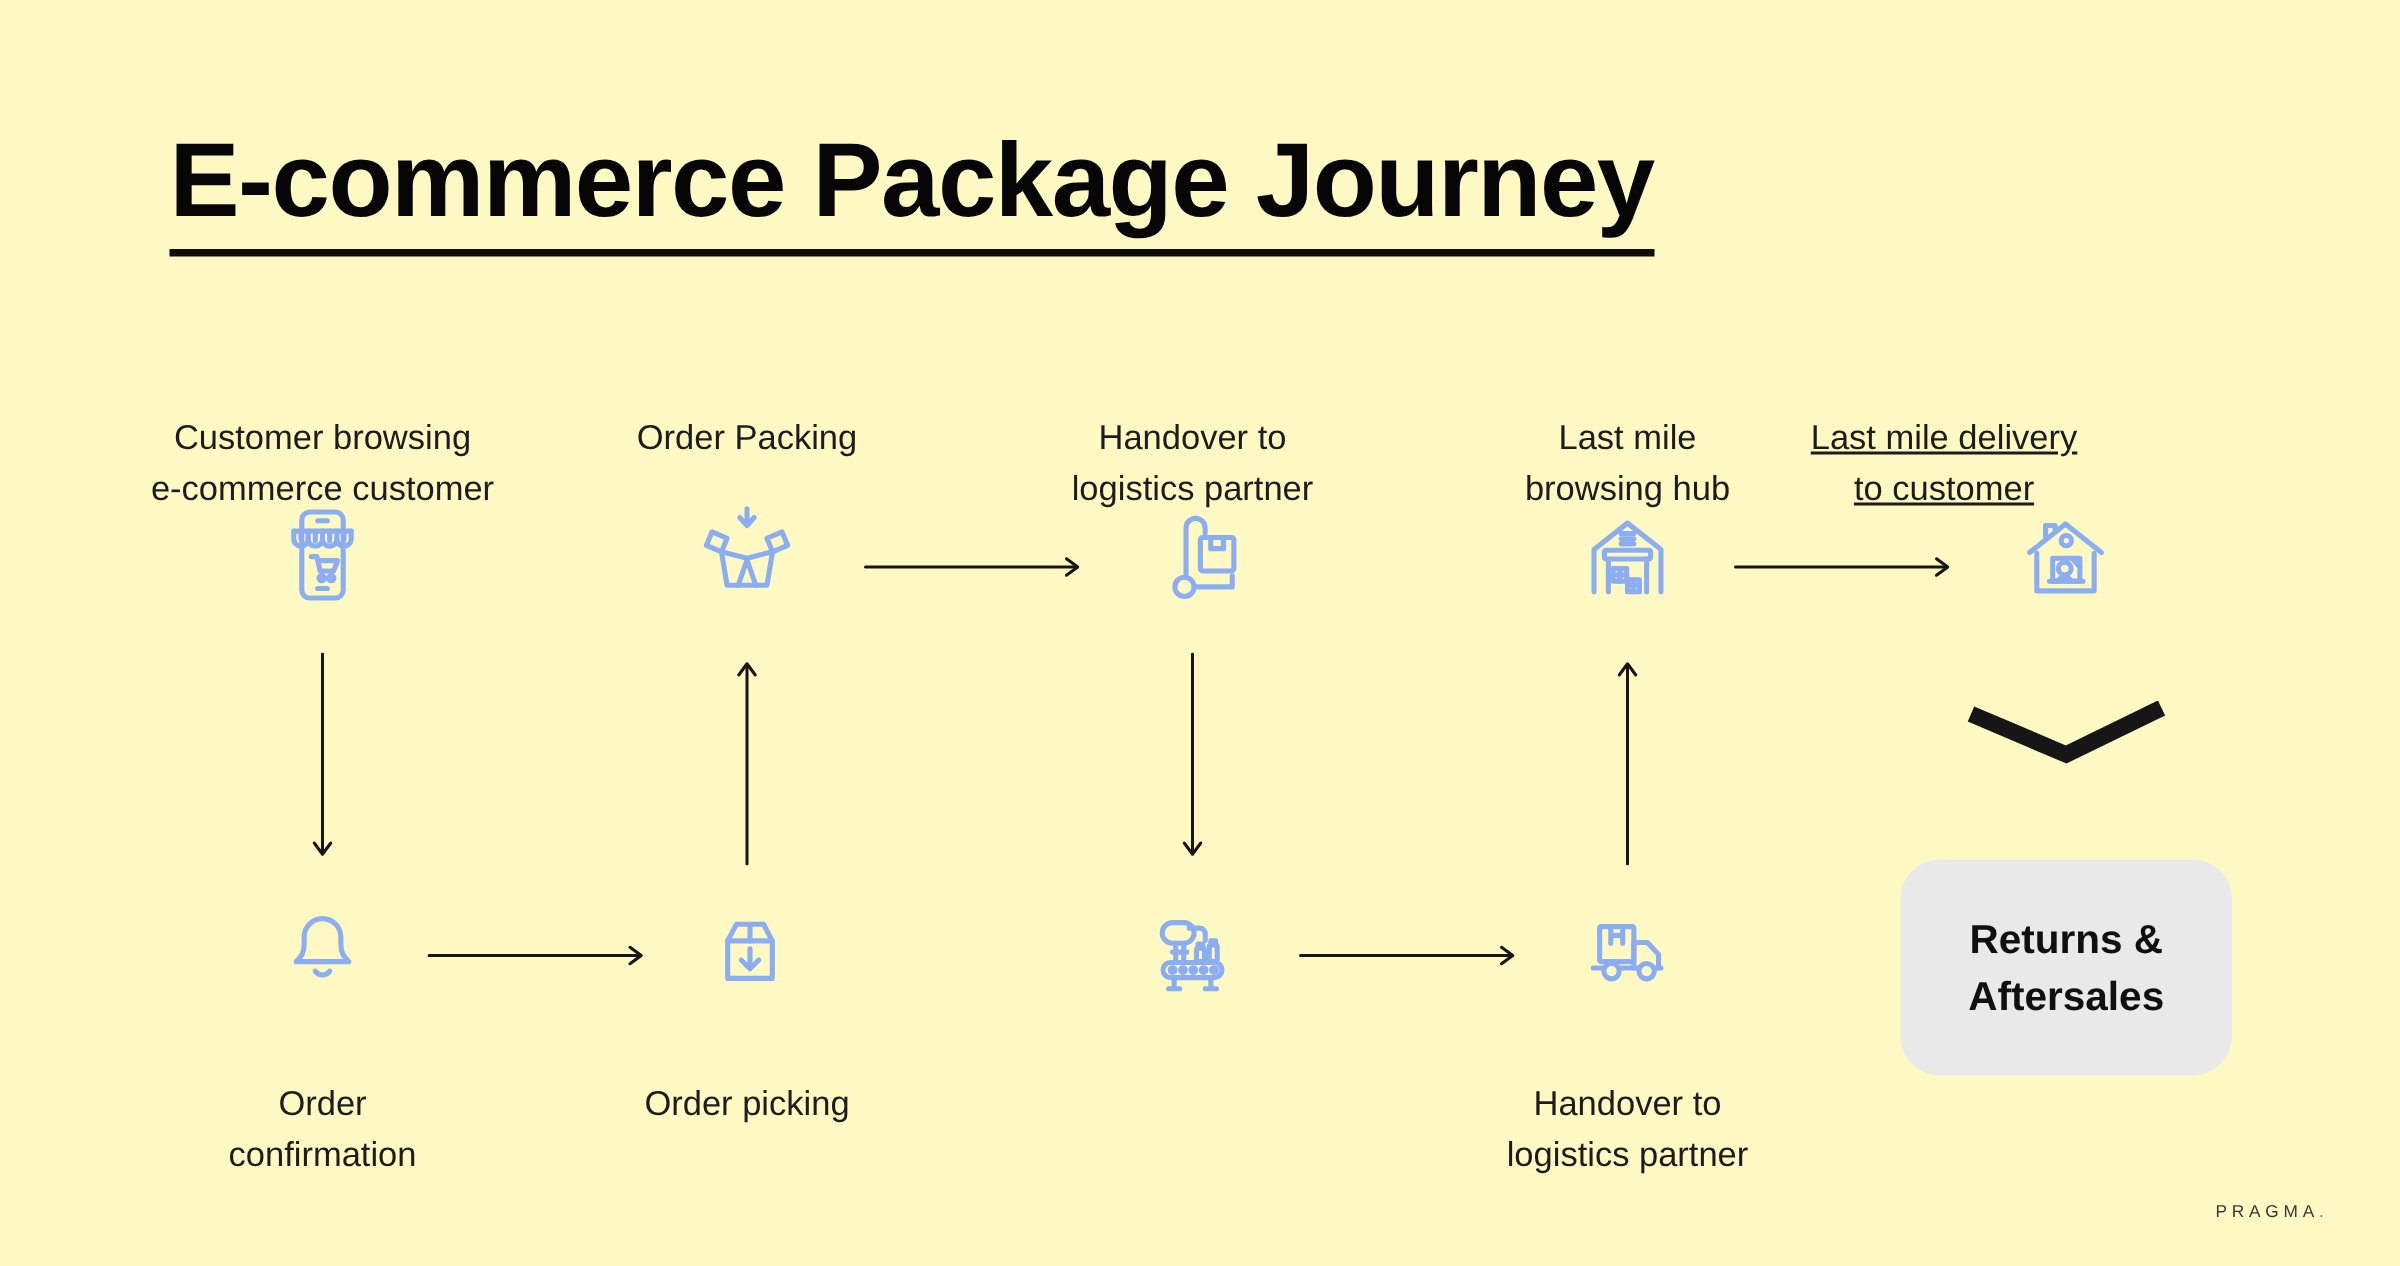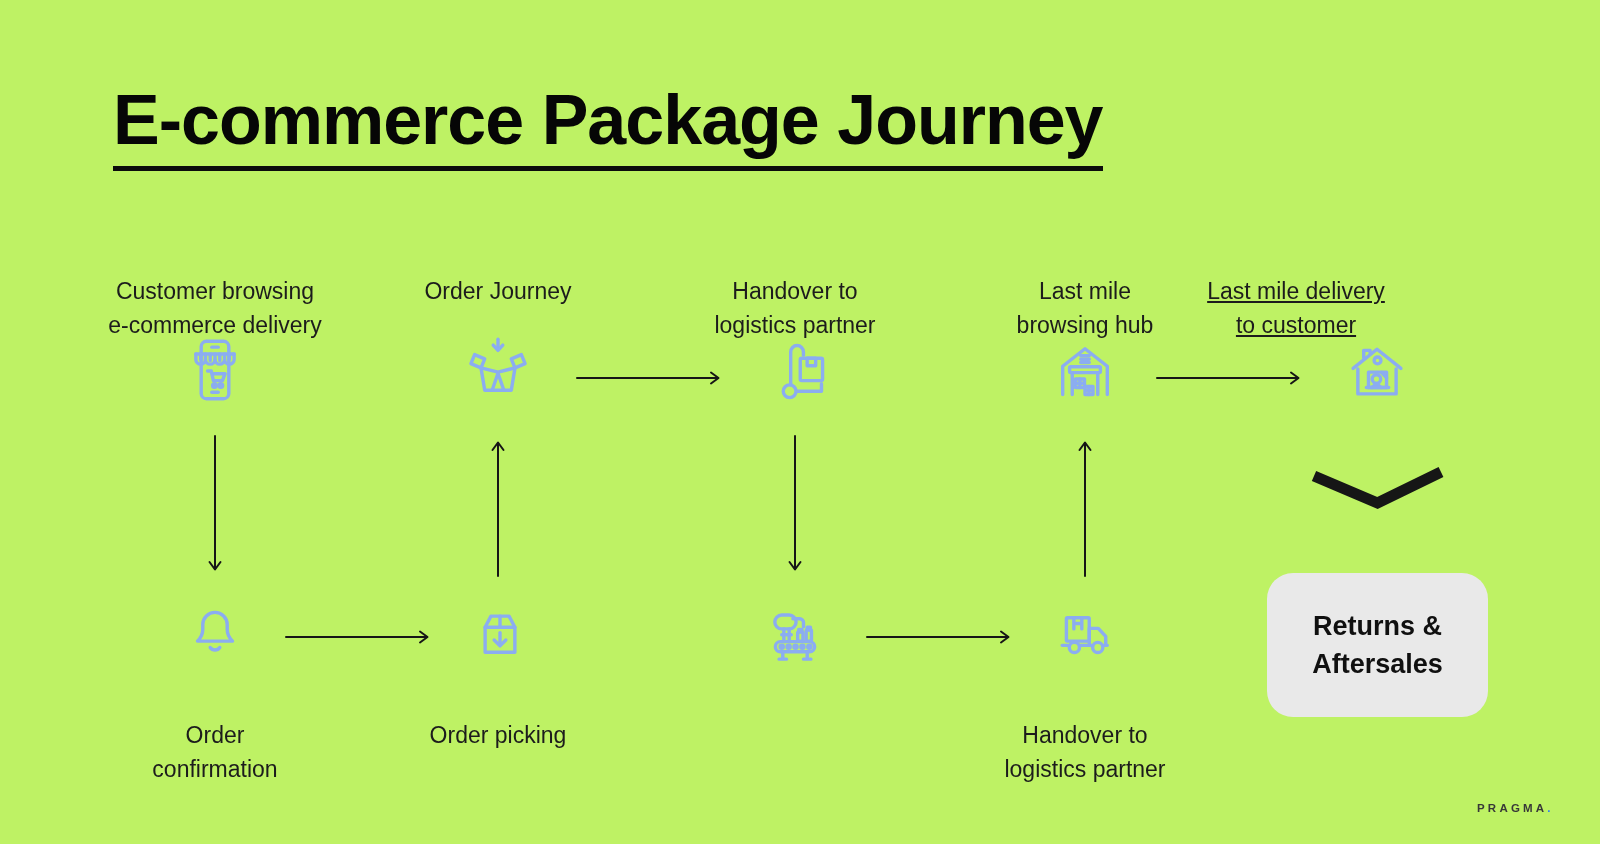--- a/index.html
+++ b/index.html
@@ -1,16 +1,16 @@
 <!DOCTYPE html>
 <html style="--icon-blue: #8badf1; --arrow: #161616; --returns-box-bg: #e9e9e9; --brand-dot: #2e7cf5;"><head>
 <meta charset="utf-8">
 <style>
   html,body{margin:0;padding:0;background:#fff;}
-  .canvas{position:relative;width:1600px;height:844px;background:#bef264;overflow:hidden;
+  .canvas{position:relative;width:1600px;height:844px;background:#fef9c3;overflow:hidden;
           font-family:"Liberation Sans", sans-serif;color:#1d1d1d;}
 
   
   .title{position:absolute;left:113px;top:84px;margin:0;display:inline-block;
          font-size:70px;font-weight:700;letter-spacing:-1px;color:#060606;
          padding-bottom:8px;border-bottom:5px solid #0c0c0c;line-height:1.05;}
 
   
   .step-label{position:absolute;width:320px;text-align:center;font-size:23px;line-height:34px;color:#1c1c1c;margin-top:28px;}
   .step-label span{display:block;}
@@ -31,37 +31,37 @@
   .chevron svg path{fill:none;stroke:currentColor;stroke-width:11;stroke-linecap:butt;stroke-linejoin:miter;}
 
   
   .returns-box{position:absolute;left:1267px;top:573px;width:221px;height:144px;border-radius:26px;
                background:var(--returns-box-bg,#e9e9e9);display:flex;flex-direction:column;
                align-items:center;justify-content:center;text-align:right;
                font-size:27px;font-weight:700;line-height:38px;color:#101010;}
   .returns-box span{display:block;}
 
   
-  .brand{position:absolute;left:1477px;top:802px;font-size:11.5px;font-weight:700;
+  .brand{position:absolute;left:1477px;top:802px;font-size:11.5px;font-weight:400;
          letter-spacing:3.2px;color:#383838;white-space:nowrap;}
   .brand .brand-dot{color:var(--brand-dot,#2e7cf5);letter-spacing:0;}
 </style>
 </head>
 <body>
 
 <div class="canvas">
 
   <h1 class="title">E-commerce Package Journey</h1>
 
   <div class="step-label" style="left:55px;top:246px;">
     <span>Customer browsing</span>
-    <span>e-commerce delivery</span>
+    <span>e-commerce customer</span>
   </div>
   <div class="step-label" style="left:338px;top:246px;">
-    <span>Order Journey</span>
+    <span>Order Packing</span>
   </div>
   <div class="step-label" style="left:635px;top:246px;">
     <span>Handover to</span>
     <span>logistics partner</span>
   </div>
   <div class="step-label" style="left:925px;top:246px;">
     <span>Last mile</span>
     <span>browsing hub</span>
   </div>
   <div class="step-label" style="left:1136px;top:246px;text-decoration:underline;">

